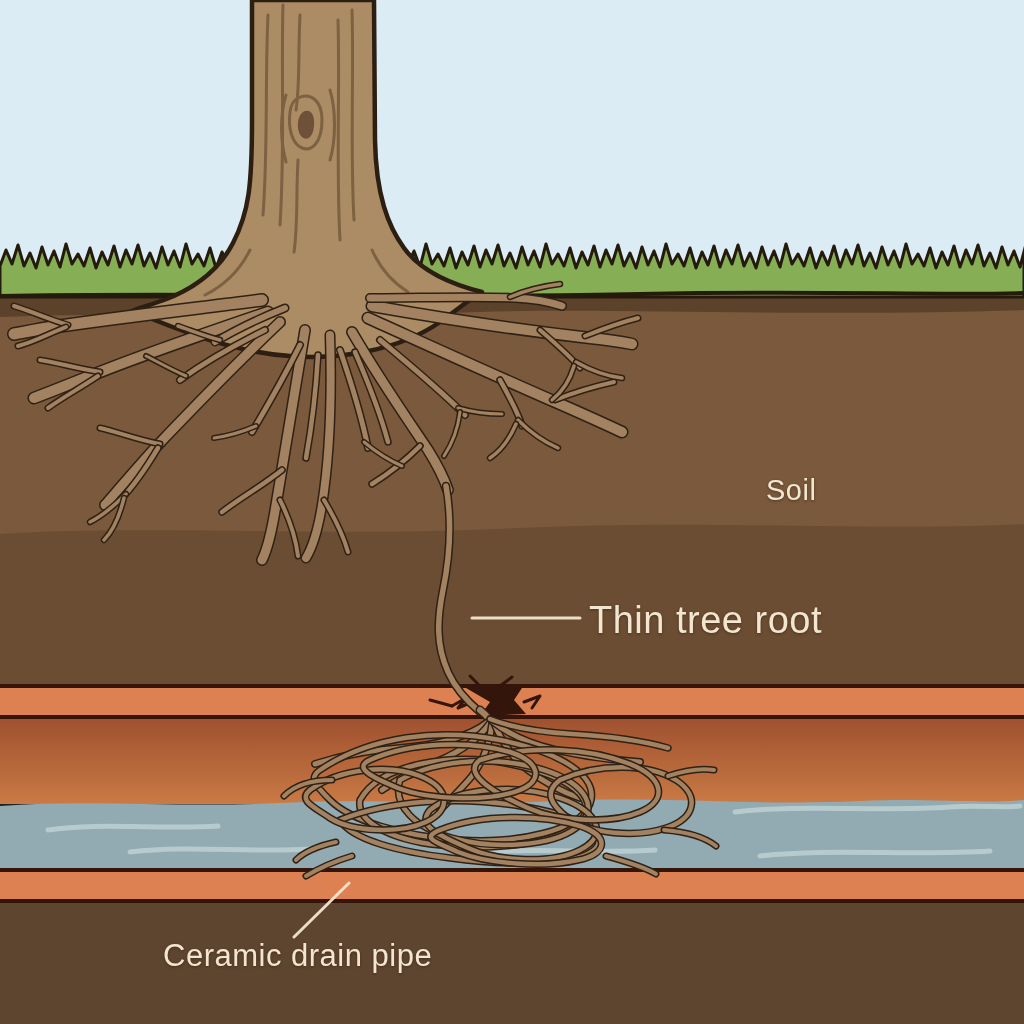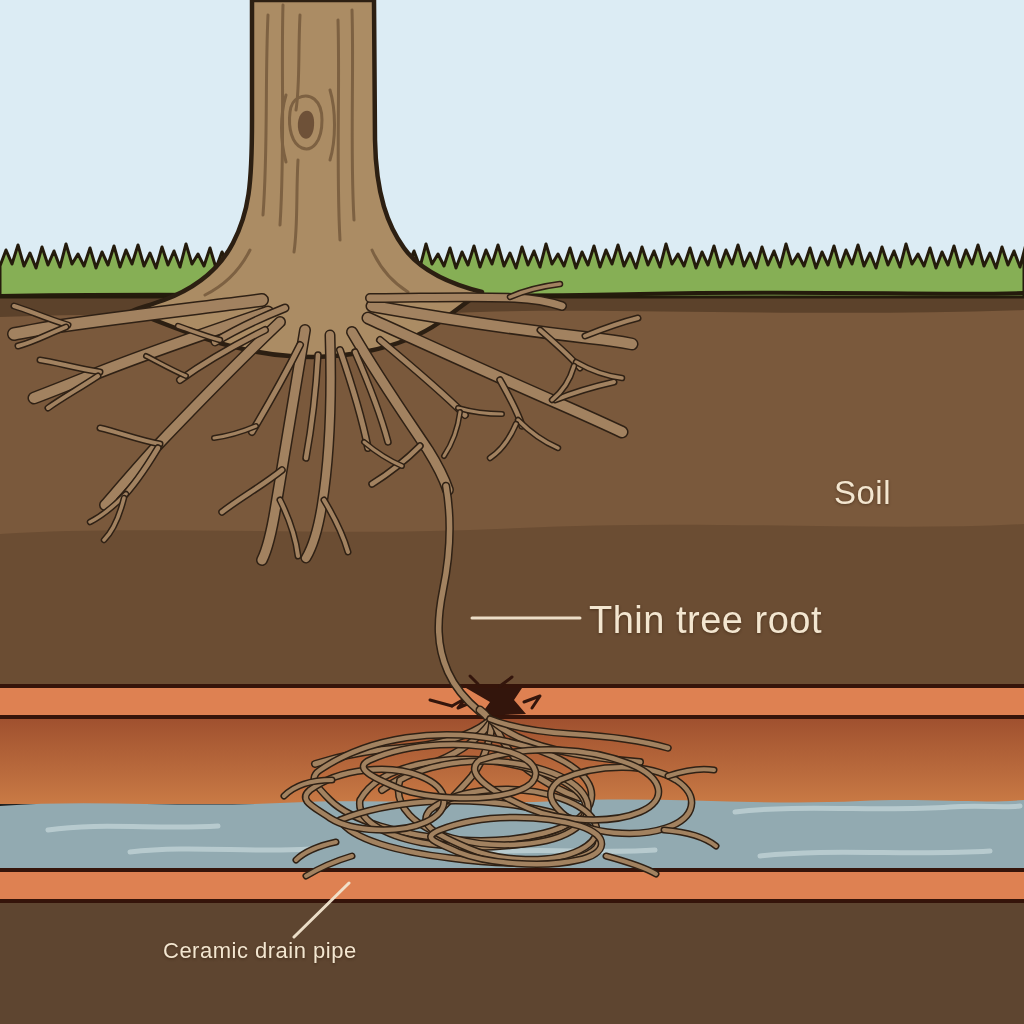--- a/index.html
+++ b/index.html
@@ -2,23 +2,23 @@
 <html style="--sky: #dcecf4; --grass: #86af55; --ground-line: #241b0c; --topsoil-band: #5c422b; --soil-upper: #7a593c; --soil-lower: #6b4d33; --soil-below-pipe: #5e4530; --pipe-wall: #de8152; --pipe-outline: #35140a; --pipe-interior-top: #9e4f2e; --pipe-interior-bottom: #c97a45; --water: #92aab1; --water-highlight: #bdd0d4; --trunk-fill: #ab8c64; --trunk-outline: #2c1f12; --trunk-grain: #7d6142; --knot: #6e5138; --root-fill: #a28260; --root-outline: #2f2115; --crack: #33150c; --label-text: #f3e6d0;"><head>
 <meta charset="utf-8">
 <style>
   html,body{margin:0;padding:0;background:#222;}
   .stage{position:relative;width:1024px;height:1024px;overflow:hidden;
          font-family:"Liberation Sans", sans-serif;}
   .stage svg{position:absolute;inset:0;display:block;}
   .label{position:absolute;color:var(--label-text);
          text-shadow:0 1px 3px rgba(40,20,5,.45);
          white-space:nowrap;letter-spacing:.5px;}
-  .label-soil{left:834px;top:474px;font-size:33px;}
+  .label-soil{left:766px;top:474px;font-size:29px;}
   .label-thin-root{left:589px;top:599px;font-size:38px;}
-  .label-pipe{left:163px;top:938px;font-size:22px;}
+  .label-pipe{left:163px;top:938px;font-size:31px;}
 
   
   .sky{fill:var(--sky);}
   .soil-upper{fill:var(--soil-upper);}
   .topsoil{fill:var(--topsoil-band);}
   .soil-lower{fill:var(--soil-lower);}
   .soil-below{fill:var(--soil-below-pipe);}
   .grass{fill:var(--grass);stroke:var(--ground-line);stroke-width:3;stroke-linejoin:round;}
   .gline{fill:none;stroke:var(--ground-line);stroke-width:4;}
   .pline{fill:var(--pipe-outline);}

